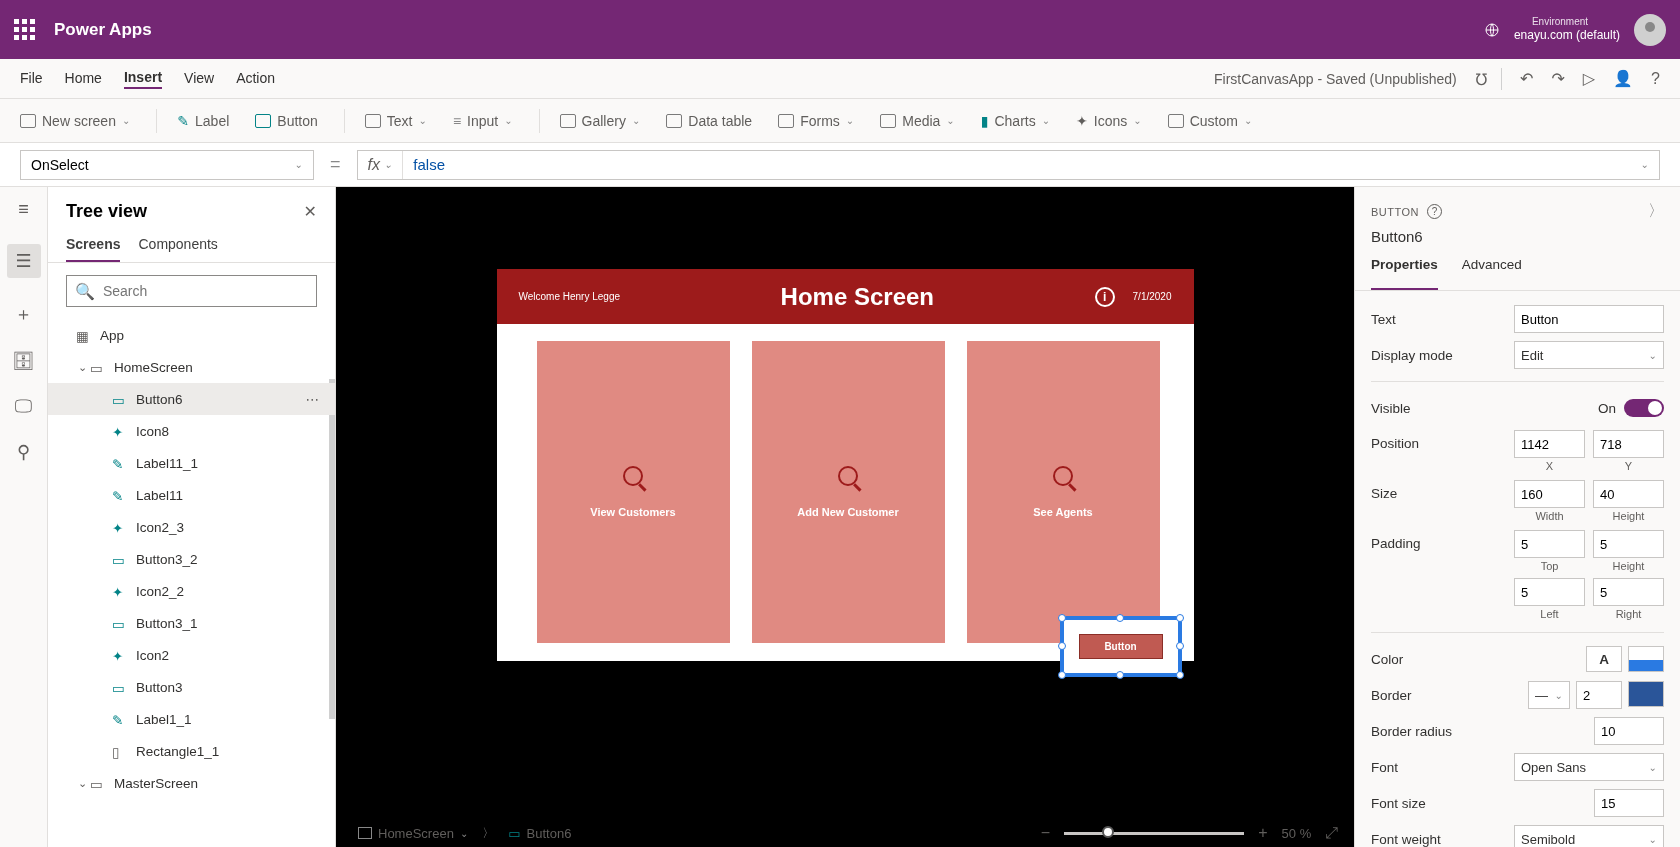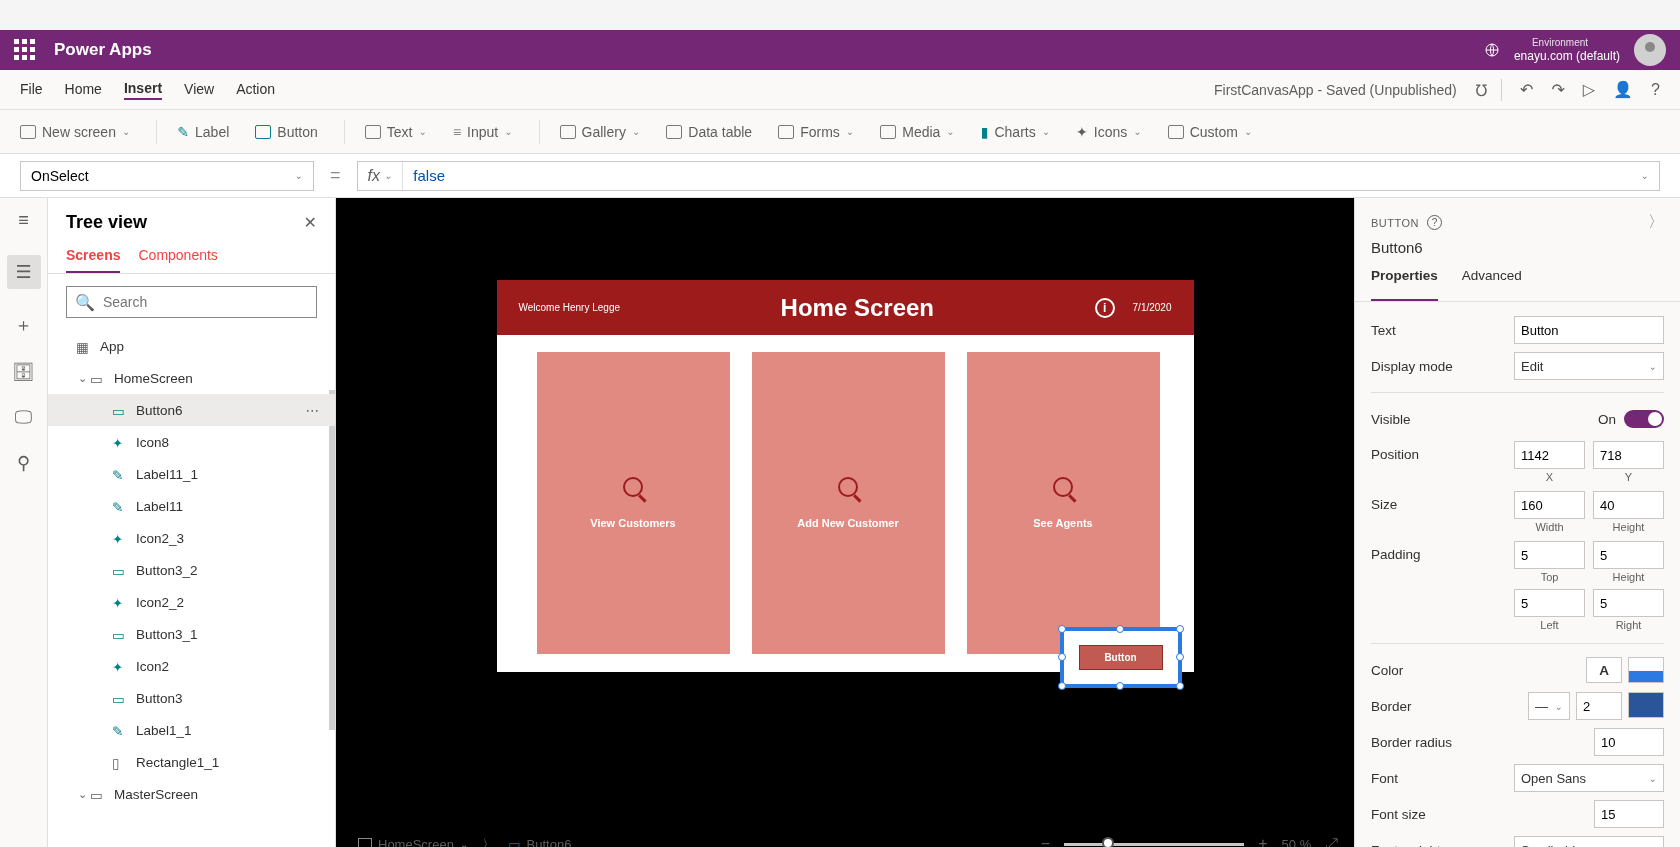--- a/index.html
+++ b/index.html
@@ -1,17 +1,17 @@
 <!DOCTYPE html>
 <html><head>
 <meta charset="utf-8">
 <style>
 * { box-sizing: border-box; margin: 0; padding: 0; font-family: "Segoe UI", Arial, sans-serif; }
 body { width: 1680px; height: 847px; background: #f5f5f5; overflow: hidden; }
-.titlebar { height: 40px; background: #742774; color: #fff; display: flex; align-items: center; padding: 0 14px; margin-top: 30px; }
+.titlebar { height: 59px; background: #742774; color: #fff; display: flex; align-items: center; padding: 0 14px; }
 .waffle { width: 22px; height: 22px; display: grid; grid-template-columns: repeat(3,5px); grid-template-rows: repeat(3,5px); gap: 3px; margin-right: 18px; cursor: pointer; }
 .waffle span { background: #fff; }
 .appname { font-size: 17px; font-weight: 600; }
 .tb-right { margin-left: auto; display: flex; align-items: center; gap: 14px; }
 .env { font-size: 12px; line-height: 1.2; }
 .env .label { font-size: 10px; opacity: .85; margin-left:18px; }
 .avatar { width: 32px; height: 32px; border-radius: 50%; background: #d0d0d0; display: flex; align-items: center; justify-content: center; }
 .avatar-head { width: 10px; height: 10px; border-radius: 50%; background: #888; position: relative; top: -3px; }
 
 .menubar { height: 40px; background: #faf9f8; border-bottom: 1px solid #e1dfdd; display: flex; align-items: center; padding: 0 20px; color: #323130; }
@@ -37,21 +37,21 @@
 
 .main { display: flex; height: calc(847px - 48px - 40px - 44px - 44px); }
 .leftrail { width: 48px; background: #faf9f8; border-right:1px solid #e1dfdd; display:flex; flex-direction:column; align-items:center; padding-top:12px; gap:24px; color:#605e5c; font-size:18px; }
 .leftrail .rb { cursor:pointer; }
 
 .treepanel { width:288px; background:#fff; border-right:1px solid #e1dfdd; display:flex; flex-direction:column; }
 .treehead { display:flex; align-items:center; justify-content:space-between; padding: 14px 18px 6px; }
 .treehead h3 { font-size:18px; font-weight:600; }
 .treehead .close { font-size:16px; color:#605e5c; cursor:pointer; }
 .treetabs { display:flex; gap:18px; padding:8px 18px 0; border-bottom:1px solid #e1dfdd; }
-.treetabs .tt { font-size:14px; padding-bottom:8px; cursor:pointer; color:#ef4444;}
+.treetabs .tt { font-size:14px; padding-bottom:8px; cursor:pointer; color:#404040;}
 .treetabs .tt.active { border-bottom:2px solid #742774; font-weight:600;}
 .searchbox { margin:12px 18px; height:32px; border:1px solid #8a8886; display:flex; align-items:center; padding:0 8px; gap:8px; color:#605e5c;}
 .searchbox input { border:none; outline:none; flex:1; font-size:14px; }
 .treelist { overflow-y:auto; flex:1;}
 .titem { display:flex; align-items:center; height:32px; font-size:13.5px; color:#323130; cursor:pointer; position:relative;}
 .titem.lv0 { padding-left:16px; }
 .titem.lv1 { padding-left:30px; }
 .titem.lv2 { padding-left:52px; }
 .titem.selected { background:#edebe9;}
 .titem .exp { width:12px; font-size:11px; color:#605e5c;}

